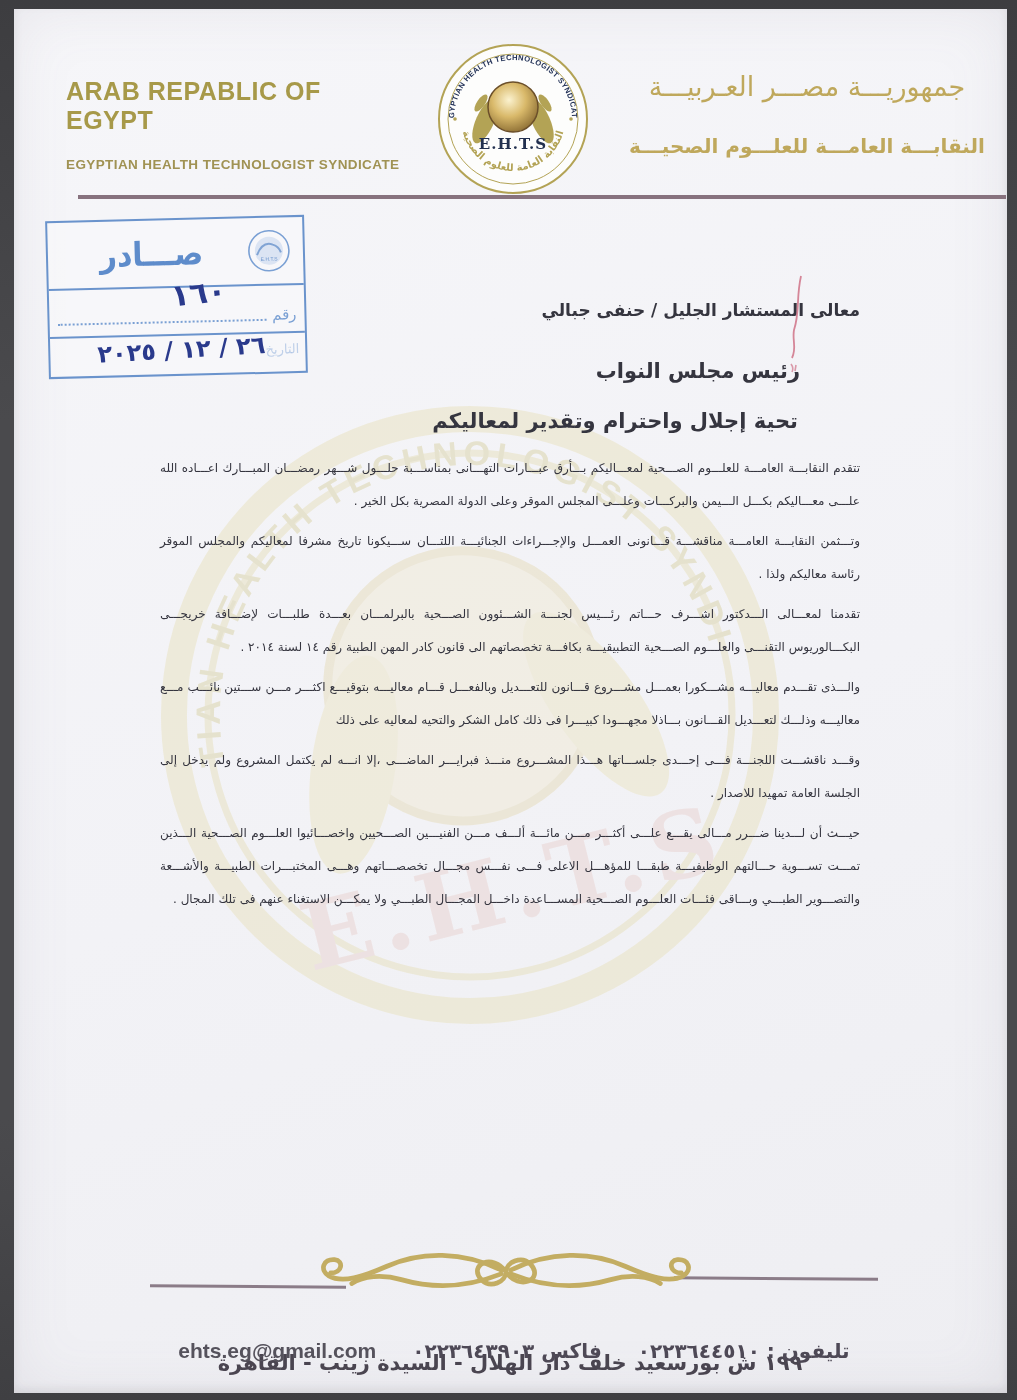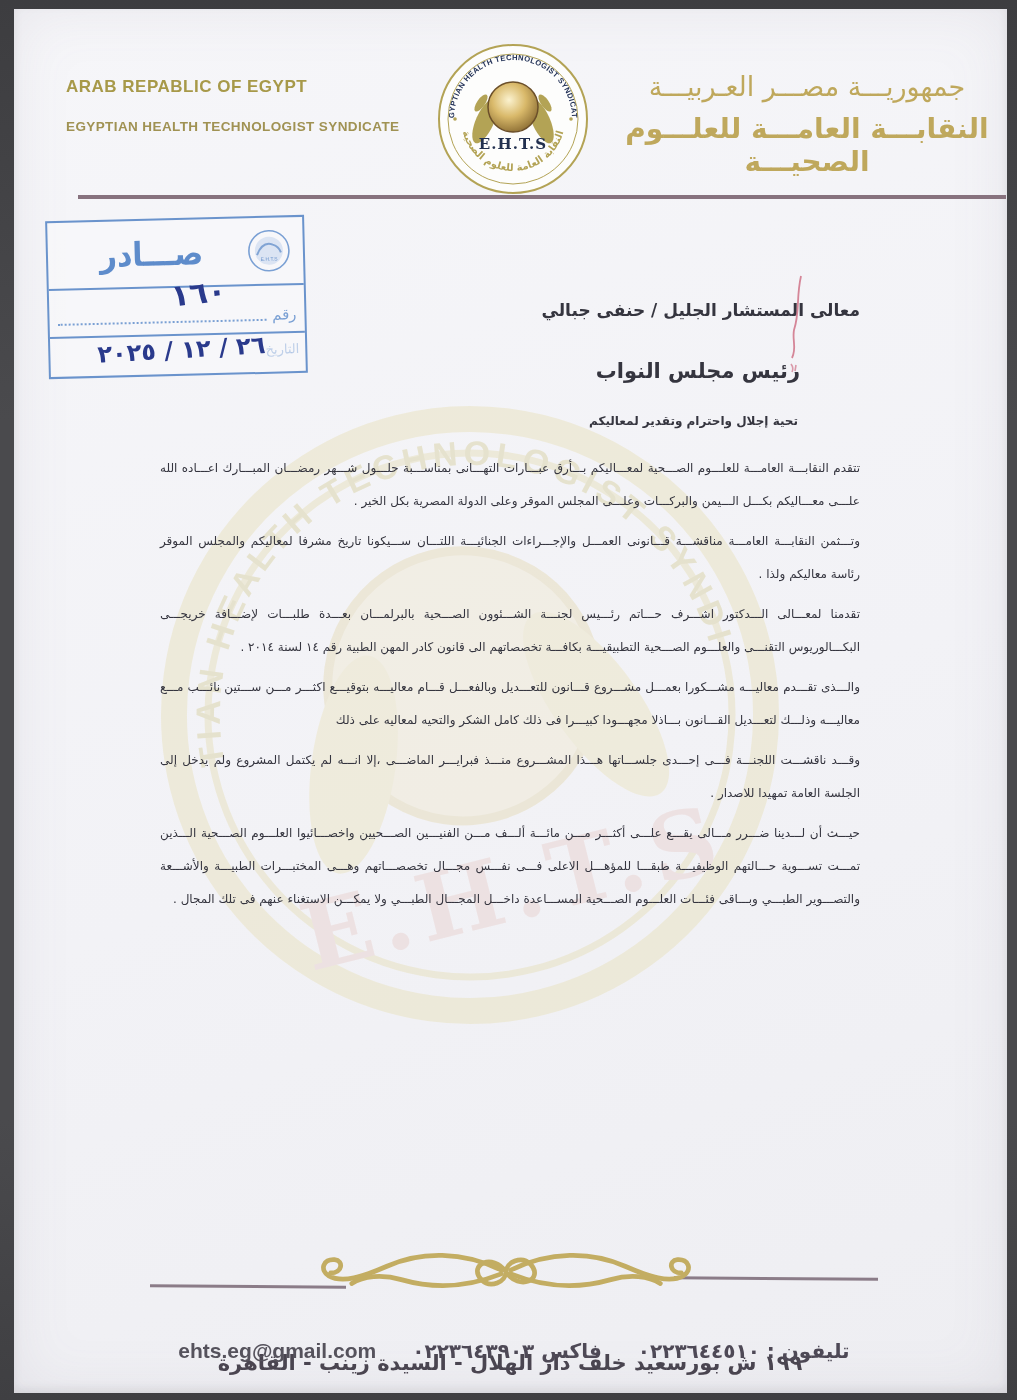--- a/index.html
+++ b/index.html
@@ -9,25 +9,25 @@
     font-family:"DejaVu Sans",sans-serif;
   }
   .page{
     position:absolute;left:14px;top:9px;width:993px;height:1384px;
     background:linear-gradient(160deg,#f6f6f9 0%,#f2f2f6 55%,#eeeef2 100%);
     box-shadow:inset 0 0 60px rgba(120,110,130,.10), inset 0 -4px 10px rgba(0,0,0,.08);
   }
   
   .hdr-en{position:absolute;left:52px;top:68px;width:340px;color:#a59749;
     font-family:"Liberation Sans",sans-serif;}
-  .hdr-en .country{font-size:17px;font-weight:bold;letter-spacing:.5px;color:#a79949;}
+  .hdr-en .country{font-size:25px;font-weight:bold;letter-spacing:.5px;color:#a79949;}
   .hdr-en .org{margin-top:22px;font-size:13.5px;font-weight:bold;letter-spacing:.4px;color:#a09253;}
   .hdr-ar{position:absolute;left:600px;top:62px;width:386px;text-align:center;color:#bfa85c;direction:rtl;}
   .hdr-ar .country-ar{font-size:27px;font-weight:normal;}
-  .hdr-ar .org-ar{margin-top:10px;font-size:28px;font-weight:bold;}
+  .hdr-ar .org-ar{margin-top:32px;font-size:20px;font-weight:bold;}
   .hdr-rule{position:absolute;left:64px;top:186px;width:928px;height:4px;background:#87727e;}
   .logo{position:absolute;left:423px;top:34px;width:152px;height:152px;}
   
   .stamp{position:absolute;left:33px;top:209px;width:255px;transform:rotate(-1.4deg);
     border:2px solid #6a93cc;background:rgba(255,255,255,.25);color:#5584c8;direction:rtl;}
   .stamp-row1{display:flex;align-items:center;height:66px;border-bottom:2px solid #6a93cc;padding:0 10px;}
   .stamp-title{flex:1;text-align:center;font-size:30px;font-weight:bold;color:#5e8ccb;
     letter-spacing:1px;transform:scaleY(1.1);}
   .stamp-row2{position:relative;display:flex;align-items:flex-end;height:38px;
     border-bottom:2px solid #6a93cc;padding:0 8px 8px 8px;}
@@ -36,21 +36,21 @@
   .stamp-num-value{position:absolute;right:78px;top:-12px;font-size:30px;font-weight:bold;
     color:#2a3a8c;transform:rotate(-5deg);}
   .stamp-row3{position:relative;height:34px;padding:2px 8px;}
   .stamp-date-label{position:absolute;right:6px;top:8px;font-size:13px;color:rgba(122,160,212,.45);}
   .stamp-date-value{position:absolute;right:40px;top:0px;font-size:24px;font-weight:bold;
     color:#2a3a8c;transform:rotate(-2deg);letter-spacing:2px;white-space:nowrap;}
   
   .letter{position:absolute;left:146px;top:287px;width:700px;direction:rtl;color:#35353f;}
   .sal1{font-size:17px;font-weight:bold;line-height:28px;margin:0 0 33px 0;}
   .sal2{font-size:21px;font-weight:bold;line-height:28px;margin:0 60px 26px 0;}
-  .sal3{font-size:12px;font-weight:bold;line-height:20px;margin:0 62px 21px 0;}
+  .sal3{font-size:21px;font-weight:bold;line-height:20px;margin:0 62px 21px 0;}
   .letter p{font-size:12px;line-height:33px;margin:0 0 7px 0;text-align:justify;}
   
   .watermark{position:absolute;left:146px;top:396px;width:620px;height:620px;
     transform:rotate(-14deg);opacity:.5;pointer-events:none;z-index:0;}
   .letter{z-index:2;} .stamp{z-index:3;}
   
   .penmark{position:absolute;left:768px;top:263px;z-index:4;}
   
   .orn{position:absolute;left:292px;top:1232px;z-index:2;}
   .fline{position:absolute;height:3px;background:#8b7c88;z-index:1;}

